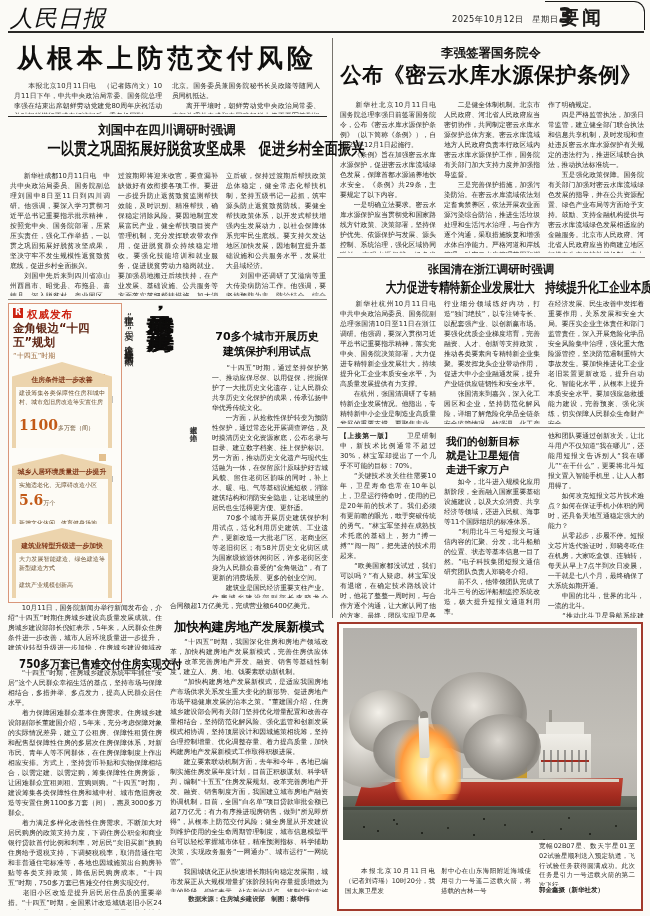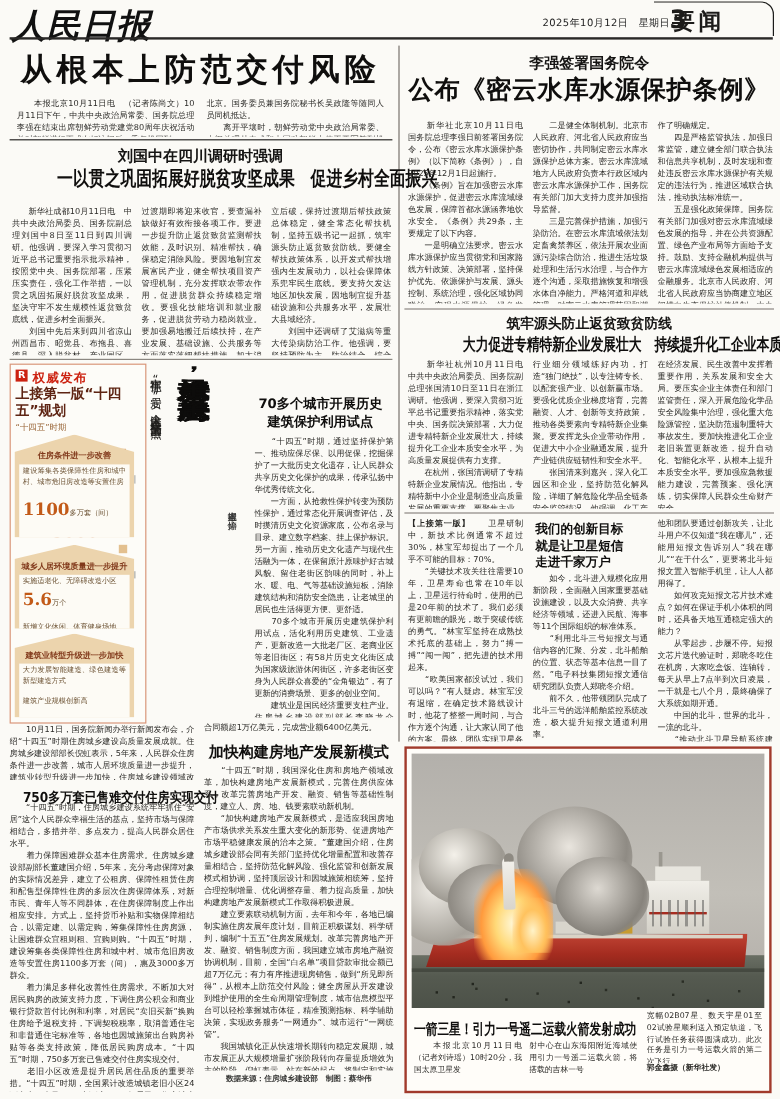--- a/index.html
+++ b/index.html
@@ -3,21 +3,21 @@
 <meta charset="utf-8">
 <style>
   html,body{margin:0;padding:0;}
   body{width:650px;height:916px;background:#fbfaf6;font-family:"DejaVu Sans","Liberation Sans",sans-serif;color:#1d1c1a;position:relative;overflow:hidden;}
   .abs{position:absolute;}
   .small{font-size:6.8px;line-height:1.47;text-align:justify;white-space:pre-line;overflow:hidden;color:#2b2a27;}
   .ctr{text-align:center;}
   .b{font-weight:bold;}
   .rule{background:#2a2927;}
   .vtext{writing-mode:vertical-rl;text-orientation:upright;white-space:pre-line;}
-  .masthead{font-family:"DejaVu Serif","Liberation Serif",serif;font-style:italic;font-weight:bold;font-size:28px;letter-spacing:1px;color:#111;text-align:center;}
+  .masthead{font-family:"DejaVu Serif","Liberation Serif",serif;font-style:italic;font-weight:normal;font-size:23px;letter-spacing:1px;color:#111;text-align:center;}
   .kicker{font-weight:bold;color:#161514;}
   .headline{font-weight:bold;color:#0f0e0d;}
   .squeeze{white-space:nowrap;transform-origin:center;display:inline-block;}
   .house{position:absolute;left:3px;width:100px;background:#ecd4ad;clip-path:polygon(50% 0,100% 17%,100% 100%,0 100%,0 17%);}
   .house .ht{padding-top:13px;text-align:center;font-size:6.8px;font-weight:bold;color:#81391b;}
   .house .hc{margin:2px 4px 4px;background:#fdfbf5;padding:2px 3px;font-size:6px;color:#6c5233;line-height:1.45;text-align:justify;white-space:pre-line;}
   .num{font-size:14px;font-weight:bold;color:#c25a18;font-family:"DejaVu Serif","Liberation Serif",serif;}
   .nsuf{font-size:6px;color:#6c5233;}
   .sq{position:absolute;}
   .photo-box{border:2.5px solid #a13a2c;background:#fffdf9;padding:4px;}
@@ -48,21 +48,21 @@
 　　刘国中先后来到四川省凉山州西昌市、昭觉县、布拖县、喜德县，深入脱贫村、产业园区、易地搬迁社区、学校和医院，详细了解巩固提升“三保障”和饮水安全水平、产业就业帮扶、东西部协作和中央单位定点帮扶等情况。他强调，</div>
 <div class="abs small" style="left:118px;top:172px;width:100px;height:124px;">过渡期即将迎来收官，要查漏补缺做好有效衔接各项工作。要进一步提升防止返贫致贫监测帮扶效能，及时识别、精准帮扶，确保稳定消除风险。要因地制宜发展富民产业，健全帮扶项目资产管理机制，充分发挥联农带农作用，促进脱贫群众持续稳定增收。要强化技能培训和就业服务，促进脱贫劳动力稳岗就业。要加强易地搬迁后续扶持，在产业发展、基础设施、公共服务等方面落实落细帮扶措施，加大消费帮扶力度，广泛动员社会力量助力脱贫地区加快发展。
 　　刘国中强调，要坚持稳中求进、先</div>
 <div class="abs small" style="left:226px;top:172px;width:100px;height:124px;">立后破，保持过渡期后帮扶政策总体稳定，健全常态化帮扶机制，坚持五级书记一起抓，筑牢源头防止返贫致贫防线。要健全帮扶政策体系，以开发式帮扶增强内生发展动力，以社会保障体系兜牢民生底线。要支持欠发达地区加快发展，因地制宜提升基础设施和公共服务水平，发展壮大县域经济。
 　　刘国中还调研了艾滋病等重大传染病防治工作。他强调，要坚持预防为主、防治结合、综合治理，要认真总结推广防治经验，积极动员社会力量参与，强化支持保障，夯实基层群防群治能力，健全完善防治体系，持续巩固防治成效，更好保障人民群众身体健康。</div>
 <div class="abs" style="left:8px;top:299px;width:319px;height:1px;background:#8b8781;"></div>
 
 <div class="abs" style="left:8px;top:303px;width:112px;height:298px;border:1px solid #d9967a;background:#fdfcf8;">
   <div class="abs" style="left:4px;top:4px;width:10px;height:10px;background:#cc2211;color:#fff;font-size:8px;font-weight:bold;text-align:center;line-height:10px;">R</div>
   <div class="abs b" style="left:18px;top:4px;font-size:10.5px;color:#cc2211;letter-spacing:1px;">权威发布</div>
-  <div class="abs b" style="left:4px;top:18px;width:104px;font-size:11.5px;color:#5e2413;line-height:1.2;">上接第一版“十四五”规划</div>
+  <div class="abs b" style="left:4px;top:18px;width:104px;font-size:11.5px;color:#5e2413;line-height:1.2;">金角银边“十四五”规划</div>
   <div class="abs" style="left:4px;top:47px;font-size:7px;color:#9a6638;">“十四五”时期</div>
 
   <div class="sq" style="left:88px;top:70px;width:8px;height:8px;background:#d9a06a;"></div>
   <div class="sq" style="left:97px;top:92px;width:7px;height:7px;background:#c3c3c0;"></div>
   <div class="sq" style="left:90px;top:150px;width:7px;height:7px;background:#e3c08f;"></div>
   <div class="sq" style="left:98px;top:172px;width:6px;height:6px;background:#bdbdba;"></div>
   <div class="sq" style="left:92px;top:235px;width:7px;height:7px;background:#d9a06a;"></div>
 
   <div class="house" style="top:58px;height:86px;">
     <div class="ht">住房条件进一步改善</div>
@@ -122,21 +122,21 @@
 <div class="abs small" style="left:340px;top:101px;width:96px;height:152px;">　　新华社北京10月11日电　国务院总理李强日前签署国务院令，公布《密云水库水源保护条例》（以下简称《条例》），自2025年12月1日起施行。
 　　《条例》旨在加强密云水库水源保护，促进密云水库流域绿色发展，保障首都水源涵养地饮水安全。《条例》共29条，主要规定了以下内容。
 　　一是明确立法要求。密云水库水源保护应当贯彻党和国家路线方针政策、决策部署，坚持保护优先、依源保护与发展、源头控制、系统治理，强化区域协同联治，实现水源保护、绿色发展、民生改善相统一，并与全面提升密云水库流域防灾减灾救灾能力相结合。</div>
 <div class="abs small" style="left:444px;top:101px;width:96px;height:152px;">　　二是健全体制机制。北京市人民政府、河北省人民政府应当密切协作，共同制定密云水库水源保护总体方案。密云水库流域地方人民政府负责本行政区域内密云水库水源保护工作，国务院有关部门加大支持力度并加强指导监督。
 　　三是完善保护措施，加强污染防治。在密云水库流域依法划定畜禽禁养区，依法开展农业面源污染综合防治，推进生活垃圾处理和生活污水治理，与合作方逐个沟通，采取措施恢复和增强水体自净能力。严格河道和岸线管理，对密云水库管理范围和潮河、白河干支流河道管理范围内以及管理范围外100米、1000米范围内禁止实施的行为</div>
 <div class="abs small" style="left:548px;top:101px;width:96px;height:152px;">作了明确规定。
 　　四是严格监管执法，加强日常监管，建立健全部门联合执法和信息共享机制，及时发现和查处违反密云水库水源保护有关规定的违法行为，推进区域联合执法，推动执法标准统一。
 　　五是强化政策保障。国务院有关部门加强对密云水库流域绿色发展的指导，并在公共资源配置、绿色产业布局等方面给予支持。鼓励、支持金融机构提供与密云水库流域绿色发展相适应的金融服务。北京市人民政府、河北省人民政府应当协商建立地区间横向生态保护补偿机制，中央财政按照生态保护补偿制度有关规定予以支持。</div>
 <div class="abs" style="left:337px;top:257px;width:308px;height:1px;background:#8b8781;"></div>
 
-<div class="abs kicker ctr" style="left:337px;top:262px;width:308px;font-size:11.5px;">筑牢源头防止返贫致贫防线</div>
+<div class="abs kicker ctr" style="left:337px;top:262px;width:308px;font-size:11.5px;">张国清在浙江调研时强调</div>
 <div class="abs ctr" style="left:337px;top:277px;width:308px;"><span class="headline squeeze" style="font-size:14px;transform:scaleX(0.76);">大力促进专精特新企业发展壮大　持续提升化工企业本质安全水平</span></div>
 <div class="abs small" style="left:340px;top:300px;width:96px;height:124px;">　　新华社杭州10月11日电　中共中央政治局委员、国务院副总理张国清10日至11日在浙江调研。他强调，要深入贯彻习近平总书记重要指示精神，落实党中央、国务院决策部署，大力促进专精特新企业发展壮大，持续提升化工企业本质安全水平，为高质量发展提供有力支撑。
 　　在杭州，张国清调研了专精特新企业发展情况。他指出，专精特新中小企业是制造业高质量发展的重要支撑，要聚焦主业、深耕细分</div>
 <div class="abs small" style="left:444px;top:300px;width:96px;height:124px;">行业细分领域练好内功，打造“独门绝技”，以专注铸专长、以配套强产业、以创新赢市场。要强化优质企业梯度培育，完善融资、人才、创新等支持政策，推动各类要素向专精特新企业集聚。要发挥龙头企业带动作用，促进大中小企业融通发展，提升产业链供应链韧性和安全水平。
 　　张国清来到嘉兴，深入化工园区和企业，坚持防范化解风险，详细了解危险化学品全链条安全监管情况。他强调，化工产业</div>
 <div class="abs small" style="left:548px;top:300px;width:96px;height:124px;">在经济发展、民生改善中发挥着重要作用，关系发展和安全大局。要压实企业主体责任和部门监管责任，深入开展危险化学品安全风险集中治理，强化重大危险源管控，坚决防范遏制重特大事故发生。要加快推进化工企业老旧装置更新改造，提升自动化、智能化水平，从根本上提升本质安全水平。要加强应急救援能力建设，完善预案、强化演练，切实保障人民群众生命财产安全。</div>
 <div class="abs" style="left:337px;top:427px;width:308px;height:1px;background:#8b8781;"></div>
 
 <div class="abs small" style="left:340px;top:432px;width:96px;height:186px;"><span class="b">【上接第一版】</span><span>　　卫星研制中，新技术比例通常不超过30%，林宝军却提出了一个几乎不可能的目标：70%。
 　　“关键技术攻关往往需要10年，卫星寿命也常在10年以上，卫星运行待命时，使用的已是20年前的技术了。我们必须有更前瞻的眼光，敢于突破传统的勇气。”林宝军坚持在成熟技术托底的基础上，努力“搏一搏”“闯一闯”，把先进的技术用起来。
@@ -186,20 +186,19 @@
     <div class="smoke" style="left:30px;bottom:60px;width:70px;height:60px;background:radial-gradient(circle at 50% 45%,#cfcbc4,#8f8b84 70%,rgba(143,139,132,0));"></div>
 
     <div class="abs" style="left:52px;bottom:40px;width:66px;height:76px;background:radial-gradient(ellipse at 50% 60%,#fff8da,#ffd978 32%,#ff9a3d 58%,rgba(255,140,50,0) 78%);"></div>
     <div class="abs" style="left:84px;bottom:46px;width:34px;height:46px;background:radial-gradient(ellipse at 50% 60%,#fff3c8,#ffc25e 45%,rgba(255,160,60,0) 80%);"></div>
 
     <div class="abs" style="left:76px;bottom:82px;width:10px;height:44px;background:linear-gradient(#f4f2ec,#d9d5cc);border-radius:5px 5px 2px 2px;transform:rotate(-2deg);"></div>
     <div class="abs" style="left:77px;bottom:122px;width:8px;height:7px;background:#8e8a82;border-radius:4px 4px 0 0;transform:rotate(-2deg);"></div>
   </div>
 
   <div style="position:relative;width:294px;height:56px;">
-    <div class="abs" style="left:2px;top:7px;width:190px;"><span class="headline squeeze" style="font-size:12.5px;transform:scaleX(0.78);transform-origin:left;">一箭三星！引力一号遥二运载火箭发射成功</span></div>
     <div class="abs capline" style="left:2px;top:27px;width:90px;height:28px;">　　本报北京10月11日电　（记者刘诗瑶）10时20分，我国太原卫星发</div>
     <div class="abs capline" style="left:98px;top:27px;width:90px;height:28px;">射中心在山东海阳附近海域使用引力一号遥二运载火箭，将搭载的吉林一号</div>
     <div class="abs capline" style="left:196px;top:2px;width:96px;height:44px;">宽幅02B07星、数天宇星01至02试验星顺利送入预定轨道，飞行试验任务获得圆满成功。此次任务是引力一号运载火箭的第二次飞行。
 　　图为引力一号遥二运载火箭发射瞬间。</div>
     <div class="abs b" style="left:196px;top:46px;width:96px;font-size:6.5px;color:#2b2a27;">郭金鑫摄（新华社发）</div>
   </div>
 </div>
 
 </body></html>

